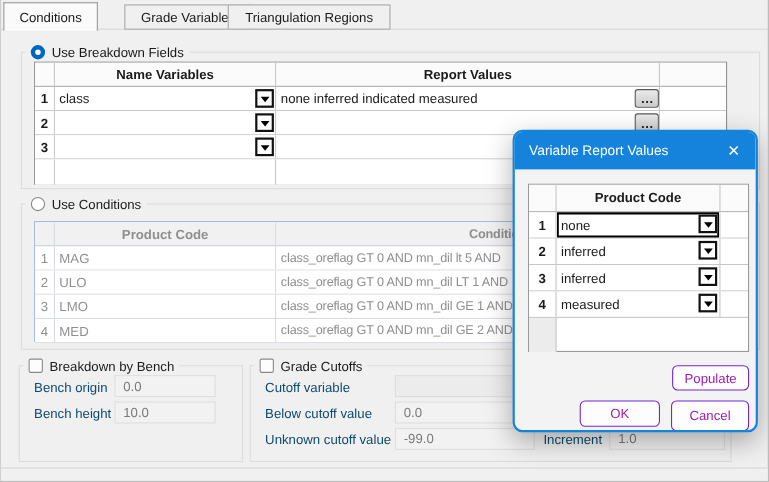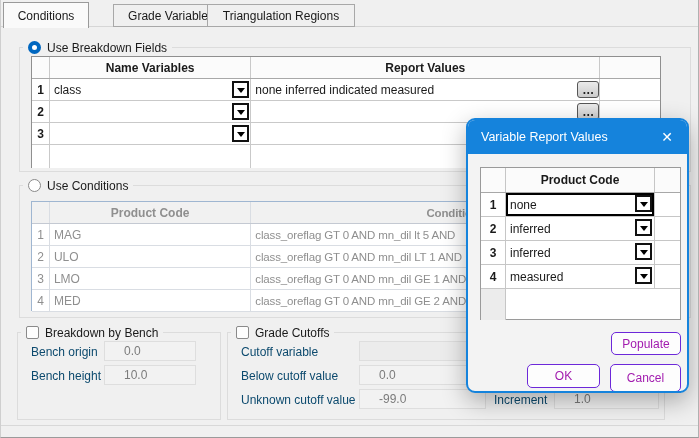--- a/index.html
+++ b/index.html
@@ -59,21 +59,21 @@
   .t2 .trow { border-bottom:1px solid #d9dde3; }
   .t2 .trow.hdr { background:#f1f1f1; border-bottom:1px solid #c4c9d2; color:#a5a5a5; }
   .t2 .tcell { border-right:1px solid #d9dde3; color:#8f8f8f; }
   .t2 .c-num  { width:18px; justify-content:center; padding:0; }
   .t2 .c-code { width:202px; }
   .t2 .c-cond { width:410px; border-right:none; font-size:11.5px; letter-spacing:-0.15px; }
 
   
   .dlabel { position:absolute; color:#0c4a6e; white-space:nowrap; }
   .din { position:absolute; height:20px; background:#f2f2f2; border:1px solid #dedede; color:#7b7b7b;
-         font-family:"Liberation Sans", sans-serif; font-size:12px; padding:0 19px; }
+         font-family:"Liberation Sans", sans-serif; font-size:12px; padding:0 7px; }
 
   .bottomstrip { position:absolute; left:0; top:425px; width:100%; height:13px; border-top:1px solid #d8d8d8; background:#f0f0f0; }
 
   
   .popup { position:absolute; left:465px; top:118px; width:223px; height:275px; background:#f3f3f3;
            border:2px solid #1583DC; border-radius:9px; z-index:20; box-shadow:0 8px 24px rgba(0,0,0,0.3); overflow:hidden; }
   .ptitle { position:absolute; left:0; top:0; width:100%; height:34px; background:#1583DC; color:#fff;
             display:flex; align-items:center; padding-left:13px; font-size:12.5px; }
   .pclose { position:absolute; right:7px; top:5px; width:26px; height:24px; display:flex; align-items:center;
             justify-content:center; color:#fff; font-size:14px; }

